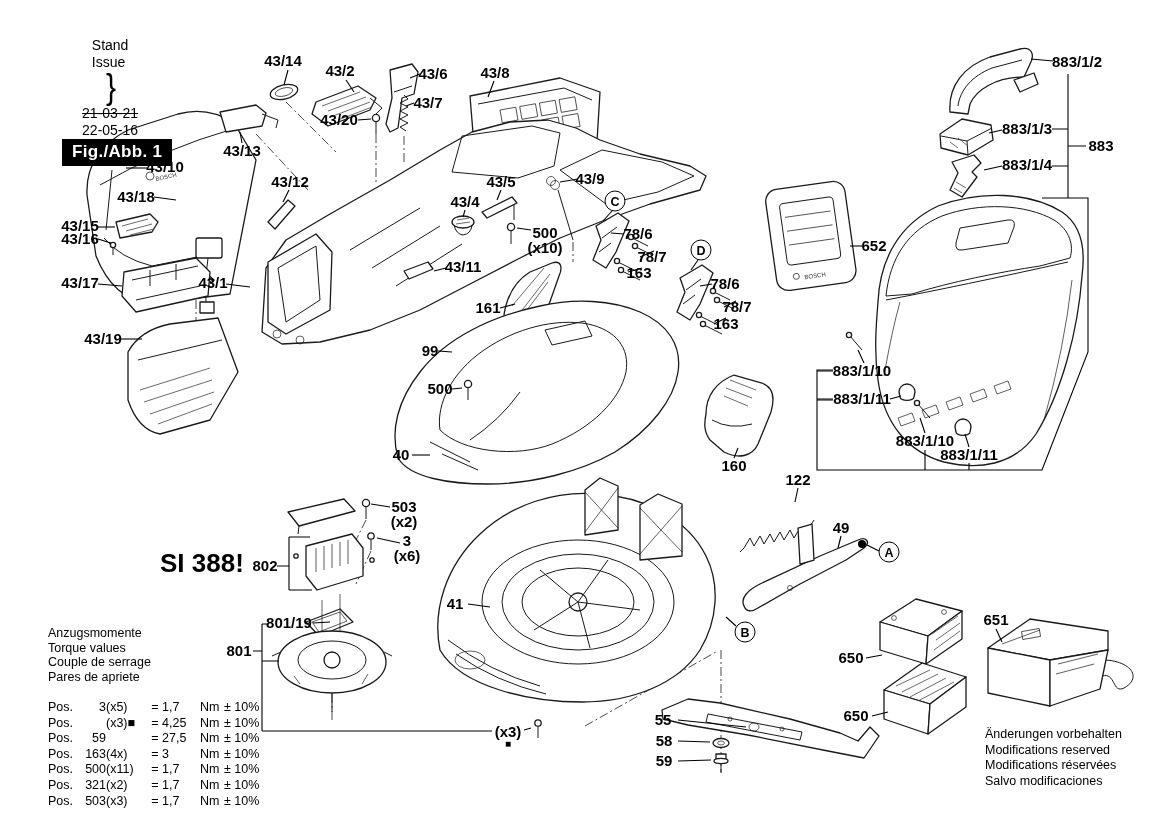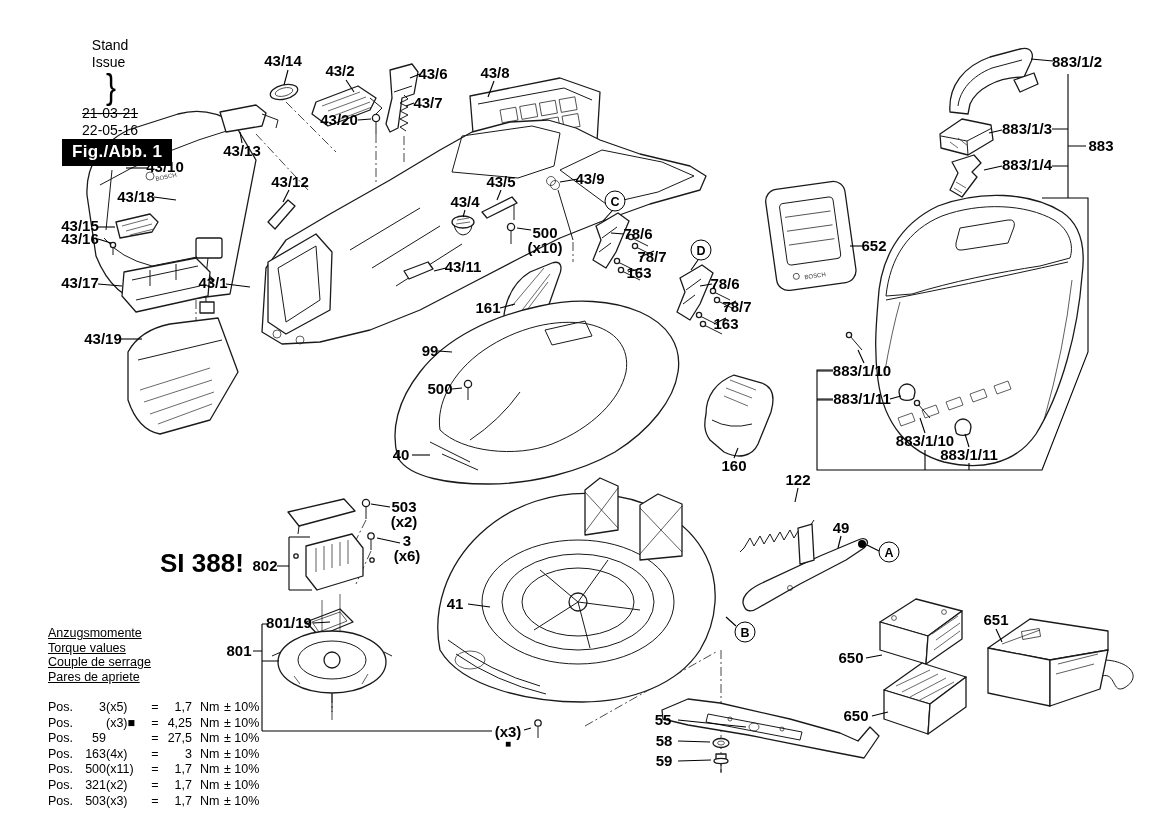--- a/index.html
+++ b/index.html
@@ -26,26 +26,26 @@
   .si-l{font-size:14px;line-height:17px;}
   .brace{font-size:30px;font-weight:normal;margin:0 2px 0 4px;transform:scaleY(1.15);}
   .dates{font-size:14px;line-height:17px;}
   .struck{text-decoration:line-through;}
   #figbox{background:#000;color:#fff;font-weight:bold;font-size:17px;padding:3px 10px 4px 10px;
           margin-left:14px;letter-spacing:.3px;}
   
   #si-note{position:absolute;left:160px;top:548px;font-size:26px;font-weight:bold;}
   
   #torque{position:absolute;left:48px;top:626px;font-size:12.5px;line-height:15px;}
-  #torque .ttl{line-height:14.5px;text-decoration:underline;}
+  #torque .ttl{line-height:14.5px;}
   #torque .rows{margin-top:16px;}
   .tq-row{display:grid;grid-template-columns:28px 30px 42px 14px 34px 28px 44px;line-height:15.6px;}
   .tq-row .num{text-align:right;}
   .tq-row .eq{text-align:center;}
-  .tq-row .val{text-align:right;padding-right:4px;}
+  .tq-row .val{padding-right:4px;}
   .tq-row .unit{padding-left:4px;}
   
   #notice{position:absolute;left:985px;top:727px;font-size:12.5px;line-height:15.5px;}
 </style>
 </head>
 <body>
 
 <div id="stage">
 
 <svg width="1169" height="826" viewBox="0 0 1169 826">
@@ -614,14 +614,20 @@
   <div class="lbl" style="left:851px;top:658px">650</div>
   <div class="lbl" style="left:856px;top:716px">650</div>
   <div class="lbl" style="left:996px;top:620px">651</div>
 
   <div class="circ" style="left:615px;top:201px">C</div>
   <div class="circ" style="left:701px;top:250px">D</div>
   <div class="circ" style="left:889px;top:552px">A</div>
   <div class="circ" style="left:745px;top:632px">B</div>
 </div>
 
-
+<div id="notice">
+  <div>Änderungen vorbehalten</div>
+  <div>Modifications reserved</div>
+  <div>Modifications réservées</div>
+  <div>Salvo modificaciones</div>
 </div>
 
+</div>
+
 </body></html>

